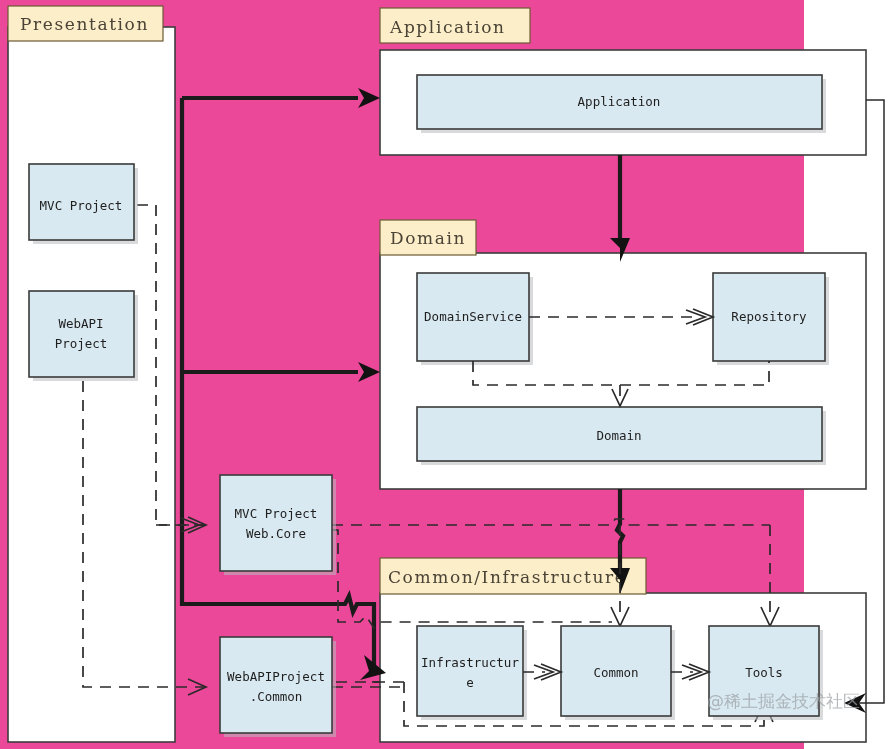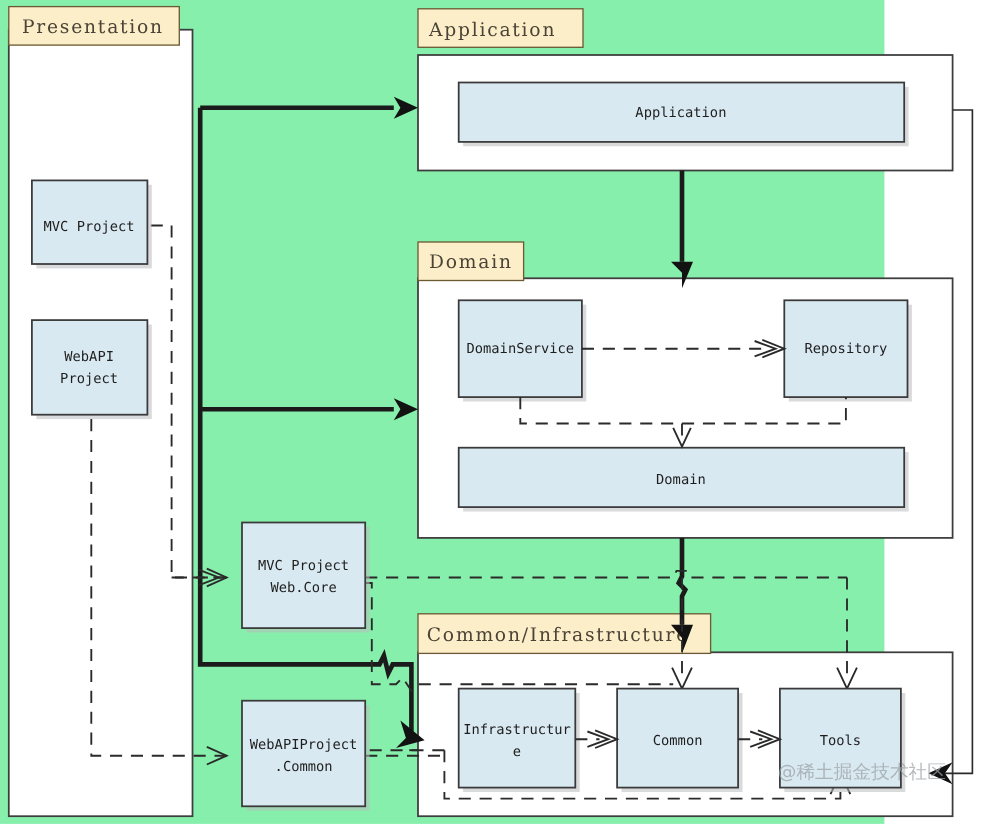--- a/index.html
+++ b/index.html
@@ -1,20 +1,20 @@
 <!DOCTYPE html>
 <html><head>
 <meta charset="utf-8">
 <style>
   html,body{margin:0;padding:0;background:#ffffff;}
   body{
     font-family:"DejaVu Sans Mono","Liberation Mono",monospace;
     width:894px;height:749px;overflow:hidden;
   }
-  #stage{position:relative;width:804px;height:749px;background:#86efac;}
+  #stage{position:relative;width:804px;height:749px;background:#ec4899;}
   svg#diagram{position:absolute;left:0;top:0;width:894px;height:749px;}
 
   .container-rect{fill:#ffffff;stroke:#3d3d3d;stroke-width:1.6;}
   .header-rect{fill:#fbeec9;stroke:#6b5a33;stroke-width:1.2;}
   .header-text{
     font-family:"DejaVu Serif","Liberation Serif",serif;
     font-size:17px;fill:#4a4336;letter-spacing:1.6px;
   }
   .node-rect{fill:#d9e9f1;stroke:#3a3a3a;stroke-width:1.6;}
   .node-shadow{fill:#b9bcbd;opacity:.55;}

